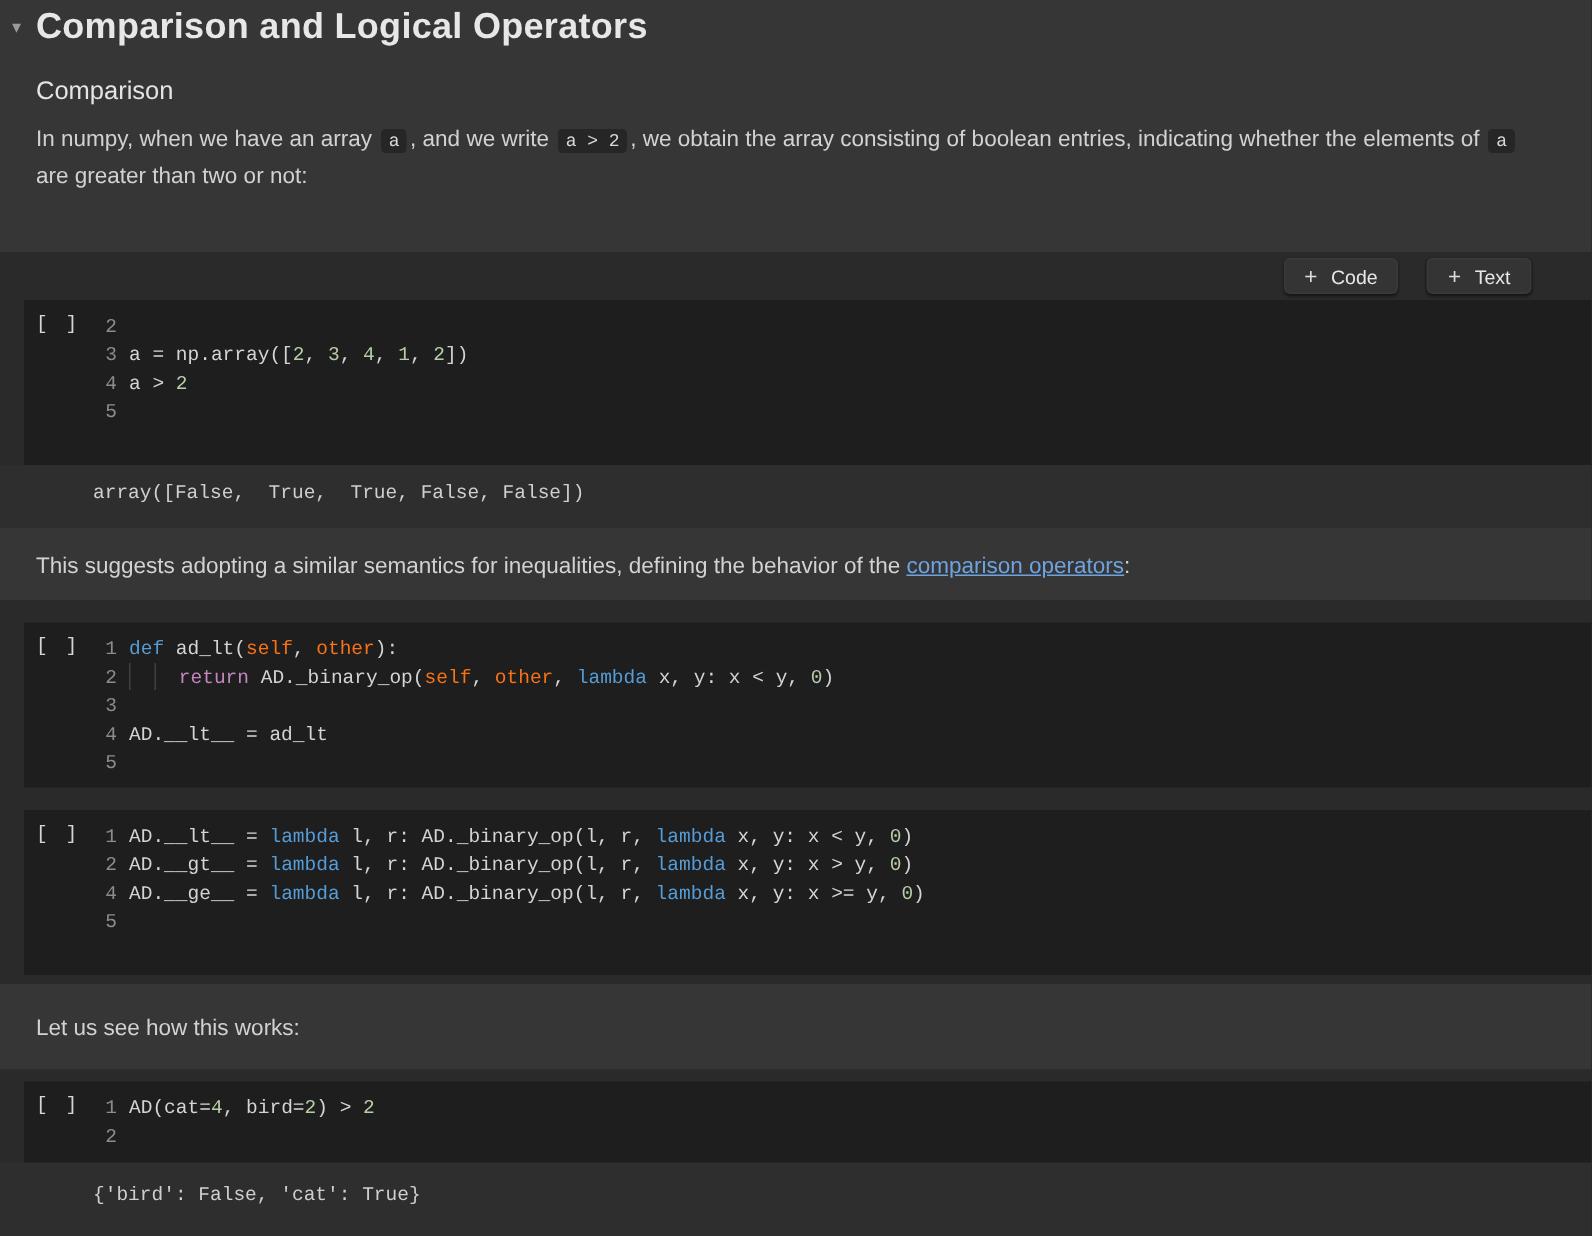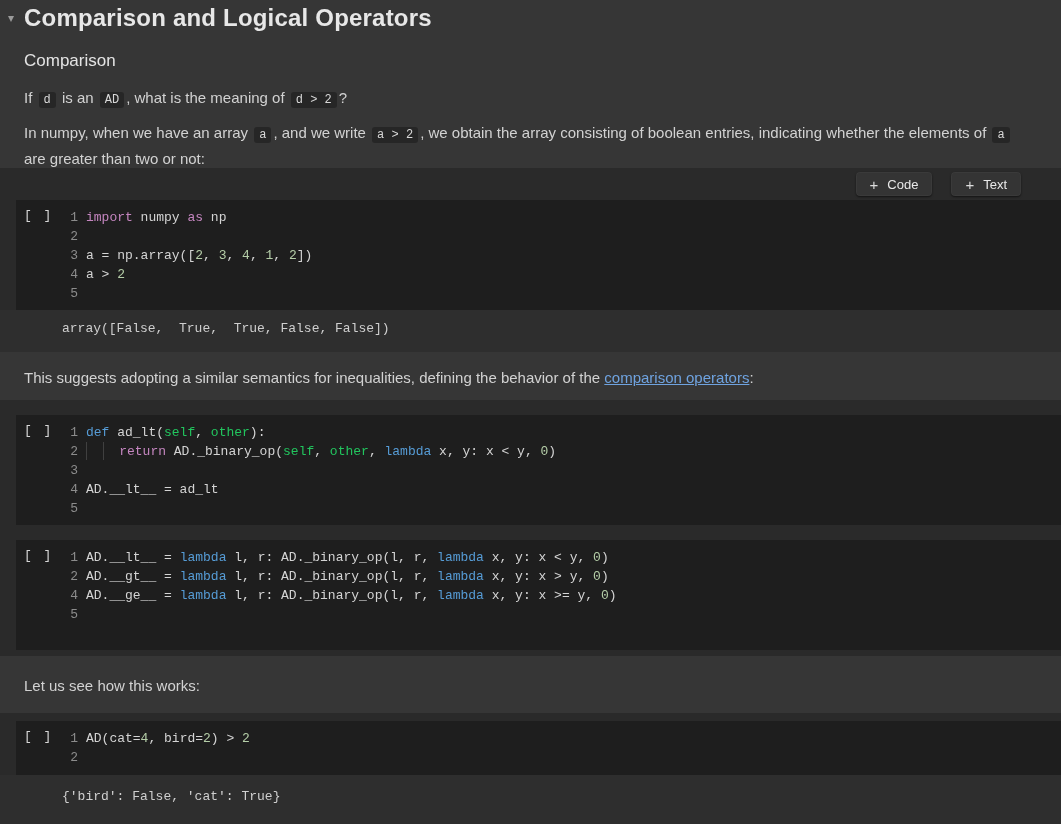--- a/index.html
+++ b/index.html
@@ -43,21 +43,21 @@
     position:absolute;left:8px;top:8px;
     font-family:"Liberation Mono",monospace;font-size:13px;color:#d6d6d6;
     letter-spacing:2px;cursor:pointer;white-space:pre;
   }
   .lines{padding-left:48px;}
   .cline{height:19px;line-height:19px;font-family:"Liberation Mono",monospace;font-size:13px;white-space:pre;}
   .ln{display:inline-block;width:14px;text-align:right;color:#8c8c8c;margin-right:8px;}
   .ctext{color:#d4d4d4;}
   .tk-kc{color:#c586c0;}
   .tk-k{color:#569cd6;}
-  .tk-p{color:#22c55e;font-family:Liberation Mono, monospace;}
+  .tk-p{color:#f97316;font-family:Liberation Mono, monospace;}
   .tk-n{color:#b5cea8;}
   .tk-g{display:inline-block;width:2ch;height:18px;border-left:1px solid #404040;vertical-align:top;}
   .output{
     background:#2e2e2e;box-sizing:border-box;
     font-family:"Liberation Mono",monospace;font-size:13px;color:#cfcfcf;
     white-space:pre;padding:11px 0 0 62px;overflow:hidden;
   }
   .out1{height:42px;}
   .out4{height:49px;padding-top:14px;}
   .gap{background:#2a2a2a;}
@@ -67,40 +67,38 @@
 </style>
 </head>
 <body>
 
 <div>
 
   <section class="md md1">
     <span class="collapse">▾</span>
     <h1 class="title">Comparison and Logical Operators</h1>
     <h2 class="subtitle">Comparison</h2>
-    <p class="para"><span>If </span><span class="chip">d</span><span> is an </span><span class="chip">AD</span><span>, what is the meaning of </span><span class="chip">d &gt; 2</span><span>?</span></p>
     <p class="para pwrap"><span>In numpy, when we have an array </span><span class="chip">a</span><span>, and we write </span><span class="chip">a &gt; 2</span><span>, we obtain the array consisting of boolean entries, indicating whether the elements of </span><span class="chip">a</span><span> are greater than two or not:</span></p>
   </section>
 
   <div class="addrow">
     <button class="addbtn">
       <span class="plus">+</span>
       <span>Code</span>
     </button>
     <button class="addbtn">
       <span class="plus">+</span>
       <span>Text</span>
     </button>
   </div>
 
   <section>
     <div class="editor ed5">
       <div class="exec">[ ]</div>
       <div class="lines">
-          <div class="cline"><span class="ln">1</span><span class="ctext"><span class="tk-kc">import</span><span> numpy </span><span class="tk-kc">as</span><span> np</span></span></div>
           <div class="cline"><span class="ln">2</span><span class="ctext"></span></div>
           <div class="cline"><span class="ln">3</span><span class="ctext"><span>a = np.array([</span><span class="tk-n">2</span><span>, </span><span class="tk-n">3</span><span>, </span><span class="tk-n">4</span><span>, </span><span class="tk-n">1</span><span>, </span><span class="tk-n">2</span><span>])</span></span></div>
           <div class="cline"><span class="ln">4</span><span class="ctext"><span>a &gt; </span><span class="tk-n">2</span></span></div>
           <div class="cline"><span class="ln">5</span><span class="ctext"></span></div>
         </div>
     </div>
     <div class="output out1">array([False,  True,  True, False, False])</div>
   </section>
 
   <section class="md md2">

